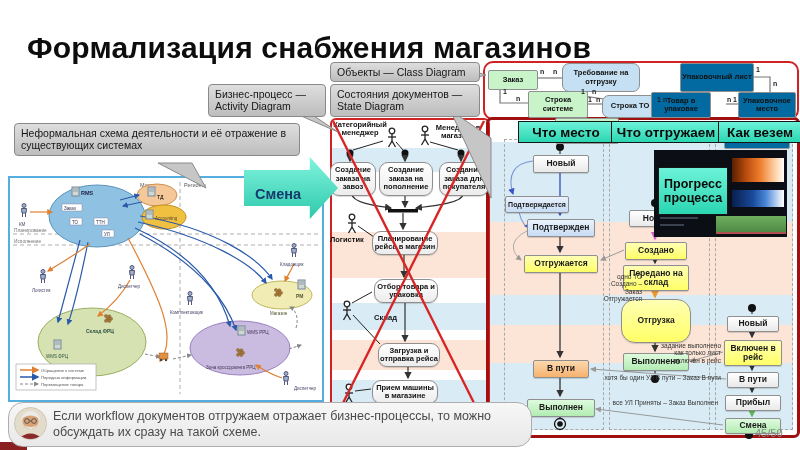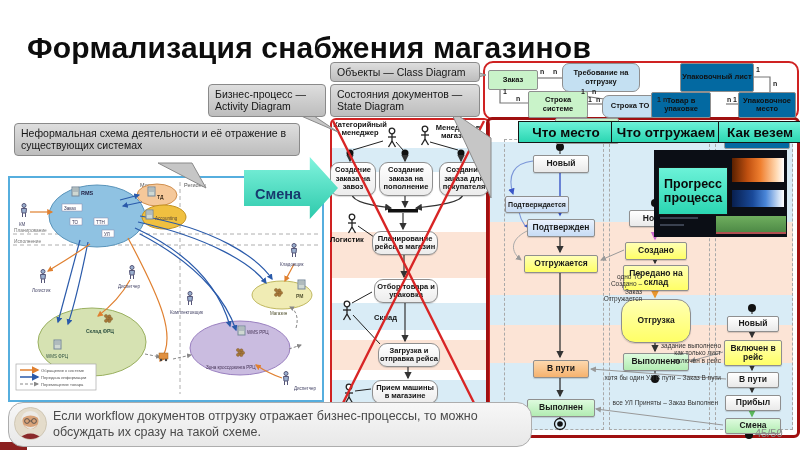--- a/index.html
+++ b/index.html
@@ -491,21 +491,21 @@
 
 <div class="callout" style="left:330px;top:62px;width:136px;white-space:nowrap">Объекты — Class Diagram</div>
 <div class="callout" style="left:208px;top:84px;width:104px">Бизнес-процесс — Activity Diagram</div>
 <div class="callout" style="left:330px;top:84px;width:136px">Состояния документов — State Diagram</div>
 <div class="callout" style="left:14px;top:123px;width:272px">Неформальная схема деятельности и её отражение в существующих системах</div>
 
 <div id="change-arrow">
     <div>Смена языка</div>
   </div>
 
-<div id="quote"><span>Если workflow документов отгрузку отражает бизнес-процессы, то можно обсуждать их сразу на такой схеме.</span></div>
+<div id="quote"><span>Если workflow документов отгружаем отражает бизнес-процессы, то можно обсуждать их сразу на такой схеме.</span></div>
 <div id="avatar">
   <svg width="31" height="31" viewBox="0 0 31 31">
     <circle cx="15.5" cy="13" r="8" fill="#d8a278"></circle>
     <path d="M6,13 Q7,3 15.5,3 Q24,3 25,13 L22.5,9.5 Q15.5,5.5 8.5,9.5 Z" fill="#eceae6"></path>
     <path d="M3,31 Q15.5,20 28,31 Z" fill="#8a2a2a"></path>
     <path d="M9,17 Q15.5,25 22,17 Q15.5,21 9,17 Z" fill="#e8e6e0"></path>
     <circle cx="12" cy="13" r="2.4" fill="none" stroke="#444" stroke-width=".8"></circle>
     <circle cx="19" cy="13" r="2.4" fill="none" stroke="#444" stroke-width=".8"></circle>
     <line x1="14.4" y1="13" x2="16.6" y2="13" stroke="#444" stroke-width=".8"></line>
   </svg>

